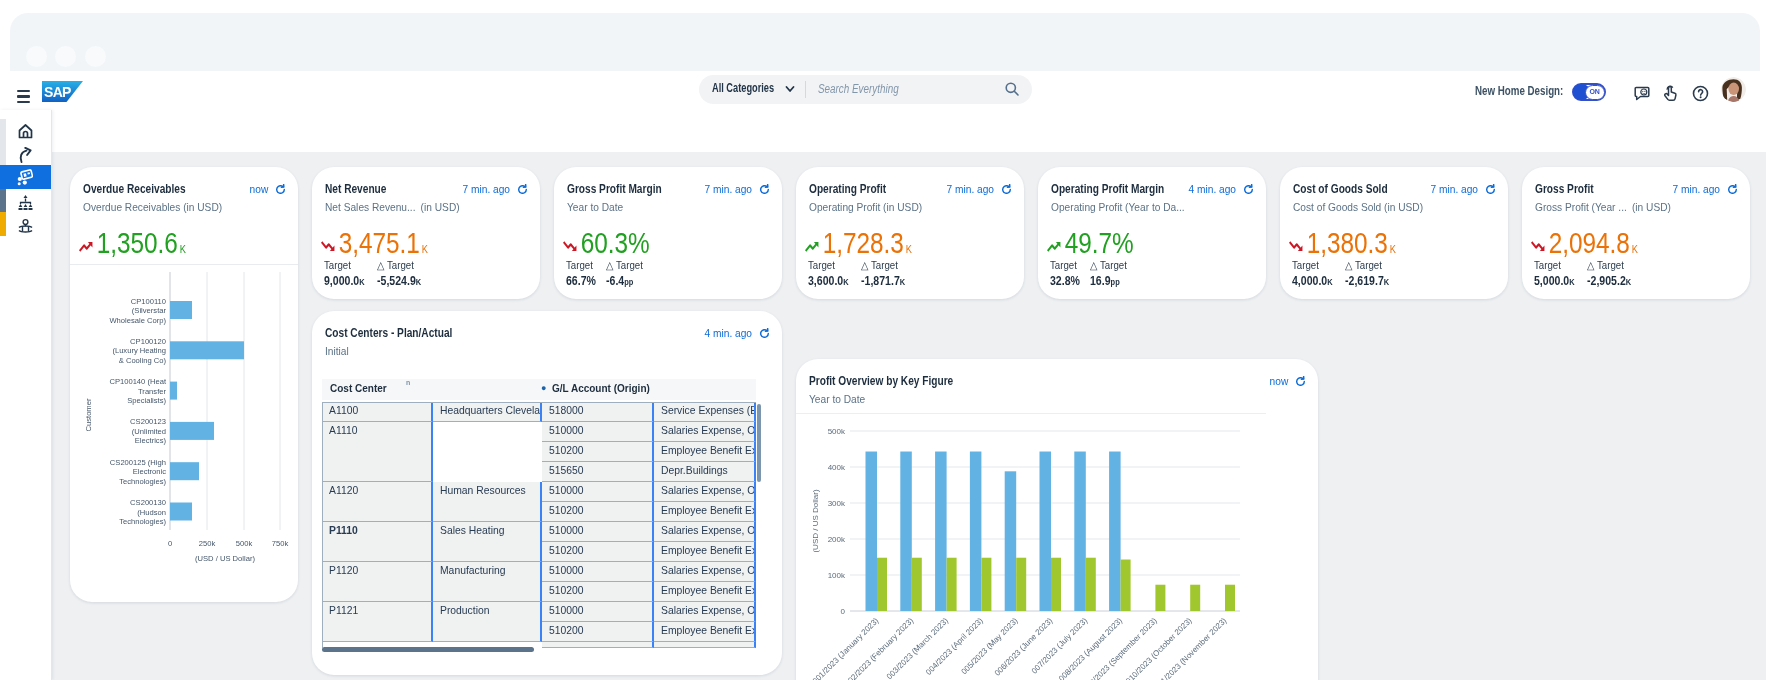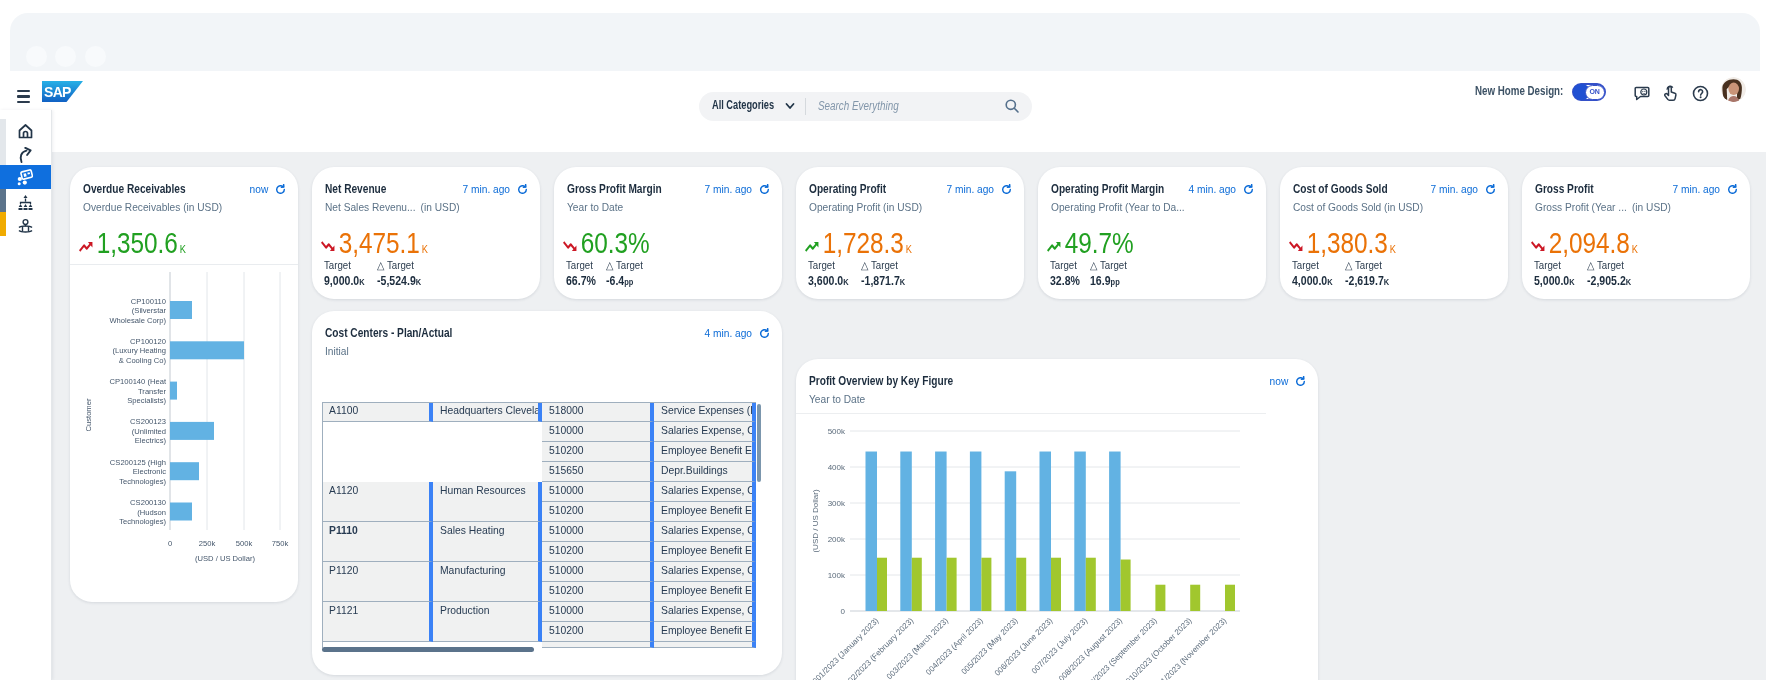--- a/index.html
+++ b/index.html
@@ -7,21 +7,21 @@
 .abs{position:absolute;}
 #stage{position:relative;width:1766px;height:680px;overflow:hidden;}
 
 #browserbar{left:10px;top:13px;width:1750px;height:58px;background:#f2f5f8;border-radius:18px 18px 0 0;}
 .bcirc{position:absolute;top:33px;width:21px;height:21px;border-radius:50%;background:#f8fafc;}
 
 #header{left:0;top:71px;width:1766px;height:39px;background:#fff;}
 #burger{left:17px;top:90px;width:13px;height:11px;}
 #burger div{height:2.3px;background:#2b3b4d;border-radius:1px;margin-bottom:3px;}
 
-#search{left:699px;top:92px;width:333px;height:29px;background:#f2f3f5;border-radius:15px;color:#223548;}
+#search{left:699px;top:75px;width:333px;height:29px;background:#f2f3f5;border-radius:15px;color:#223548;}
 #search .cat{position:absolute;left:13px;top:6px;font-size:12px;font-weight:bold;color:#223548;white-space:nowrap;transform:scaleX(.77);transform-origin:0 0;}
 #search .chev{position:absolute;left:85px;top:8px;}
 #search .div{position:absolute;left:106px;top:6px;width:1px;height:17px;background:#d5d9dd;}
 #search .ph{position:absolute;left:119px;top:7px;font-size:12.5px;font-style:italic;color:#8296aa;white-space:nowrap;transform:scaleX(.79);transform-origin:0 0;}
 #search .mag{position:absolute;right:12px;top:6px;}
 
 #nhd{left:1475px;top:84px;font-size:12.5px;color:#3d5265;font-weight:bold;white-space:nowrap;transform:scaleX(.78);transform-origin:0 0;}
 #toggle{left:1572px;top:83px;width:30px;height:14px;border:2px solid #3450c8;border-radius:10px;background:#fff;}
 #toggle .knob{position:absolute;left:-1px;top:-1px;width:17px;height:16px;border-radius:8px;background:#2050d2;}
 #toggle .on{position:absolute;right:-0.5px;top:-0.5px;width:18px;height:13px;border:1.5px solid #3450c8;border-radius:8px;background:#fff;font-size:7px;font-weight:bold;color:#3450c8;text-align:center;line-height:12px;letter-spacing:-0.2px;}
@@ -50,21 +50,21 @@
 .kpik{font-size:11px;}
 .tlabel{position:absolute;top:92px;font-size:11px;color:#2b3c4e;white-space:nowrap;transform:scaleX(.88);transform-origin:0 0;}
 .tval{position:absolute;top:106.5px;font-size:12px;color:#1d2d3e;font-weight:bold;white-space:nowrap;transform:scaleX(.88);transform-origin:0 0;}
 .tval .sub{font-size:8.5px;font-weight:bold;}
 .orange{color:#ea7207;}
 .green{color:#21a021;}
 .kpi{width:228px;height:132px;}
 
 #tcard{left:312px;top:311px;width:470px;height:364px;}
 #tbl{position:absolute;left:10px;top:68px;width:435px;height:272px;overflow:hidden;font-size:11.5px;color:#273b52;}
-.cell{position:absolute;background:#f0f1f1;border-right:4px solid #3b82f6;border-bottom:1px solid #9fafbe;box-sizing:border-box;padding:2px 0 0 7px;white-space:nowrap;overflow:hidden;}
+.cell{position:absolute;background:#f0f1f1;border-right:2px solid #3b82f6;border-bottom:1px solid #9fafbe;box-sizing:border-box;padding:2px 0 0 7px;white-space:nowrap;overflow:hidden;}
 #thead{position:absolute;left:10px;top:68px;width:434px;height:21px;font-size:11.5px;font-weight:bold;color:#1d2d3e;background:#f6f7f8;}
 
 #pcard{left:796px;top:311px;width:522px;height:364px;margin-top:48px;}
 .axis{font-size:8px;fill:#5b6b7b;}
 </style>
 </head>
 <body>
 <div id="stage">
   <div id="browserbar" class="abs">
     <div class="bcirc" style="left:16px;"></div>
@@ -292,23 +292,30 @@
   </div>
 
   <div id="tcard" class="card">
     <div class="ctitle">Cost Centers - Plan/Actual</div>
       <div class="cago">4 min. ago</div>
       <svg class="crefresh r13" width="11" height="11" viewBox="0 0 13 13">
         <path d="M11 6.5a4.5 4.5 0 11-1.3-3.2" fill="none" stroke="#0b6bd7" stroke-width="1.7" stroke-linecap="round"></path>
         <path d="M10.2 0.5l.3 3-3 .3" fill="none" stroke="#0b6bd7" stroke-width="1.7" stroke-linecap="round" stroke-linejoin="round"></path>
       </svg>
     <div class="csub">Initial</div>
+    <div id="thead">
+      <span style="position:absolute;left:8px;top:3px;transform:scaleX(.87);transform-origin:0 0;">Cost Center</span>
+      <span style="position:absolute;left:84px;top:0px;font-size:7px;color:#7d93a8;">n</span>
+      <span style="position:absolute;left:219px;top:4px;color:#1c63ad;font-size:9px;">●</span>
+      <span style="position:absolute;left:230px;top:3px;transform:scaleX(.87);transform-origin:0 0;">G/L Account (Origin)</span>
+    </div>
     <div id="tbl">
         <div class="cell" style="left: 0px; top: 23px; width: 111px; height: 20px;"><span style="display: inline-block; transform: scaleX(0.9); transform-origin: 0px 0px; white-space: nowrap;">A1100</span></div>
         <div class="cell" style="left: 111px; top: 23px; width: 109px; height: 20px;"><span style="display: inline-block; transform: scaleX(0.9); transform-origin: 0px 0px; white-space: nowrap;">Headquarters Clevelan</span></div>
+        <div class="cell" style="left: 0px; top: 43px; width: 111px; height: 60px;"><span style="display: inline-block; transform: scaleX(0.9); transform-origin: 0px 0px; white-space: nowrap;">A1110</span></div>
         <div class="cell" style="left: 0px; top: 103px; width: 111px; height: 40px;"><span style="display: inline-block; transform: scaleX(0.9); transform-origin: 0px 0px; white-space: nowrap;">A1120</span></div>
         <div class="cell" style="left: 111px; top: 103px; width: 109px; height: 40px;"><span style="display: inline-block; transform: scaleX(0.9); transform-origin: 0px 0px; white-space: nowrap;">Human Resources</span></div>
         <div class="cell" style="left: 0px; top: 143px; width: 111px; height: 40px; font-weight: bold;"><span style="display: inline-block; transform: scaleX(0.9); transform-origin: 0px 0px; white-space: nowrap;">P1110</span></div>
         <div class="cell" style="left: 111px; top: 143px; width: 109px; height: 40px;"><span style="display: inline-block; transform: scaleX(0.9); transform-origin: 0px 0px; white-space: nowrap;">Sales Heating</span></div>
         <div class="cell" style="left: 0px; top: 183px; width: 111px; height: 40px;"><span style="display: inline-block; transform: scaleX(0.9); transform-origin: 0px 0px; white-space: nowrap;">P1120</span></div>
         <div class="cell" style="left: 111px; top: 183px; width: 109px; height: 40px;"><span style="display: inline-block; transform: scaleX(0.9); transform-origin: 0px 0px; white-space: nowrap;">Manufacturing</span></div>
         <div class="cell" style="left: 0px; top: 223px; width: 111px; height: 40px;"><span style="display: inline-block; transform: scaleX(0.9); transform-origin: 0px 0px; white-space: nowrap;">P1121</span></div>
         <div class="cell" style="left: 111px; top: 223px; width: 109px; height: 40px;"><span style="display: inline-block; transform: scaleX(0.9); transform-origin: 0px 0px; white-space: nowrap;">Production</span></div>
         <div class="cell" style="left: 220px; top: 23px; width: 112px; height: 20px;"><span style="display: inline-block; transform: scaleX(0.9); transform-origin: 0px 0px; white-space: nowrap;">518000</span></div>
         <div class="cell" style="left: 332px; top: 23px; width: 102px; height: 20px;"><span style="display: inline-block; transform: scaleX(0.9); transform-origin: 0px 0px; white-space: nowrap;">Service Expenses (Ext</span></div>

